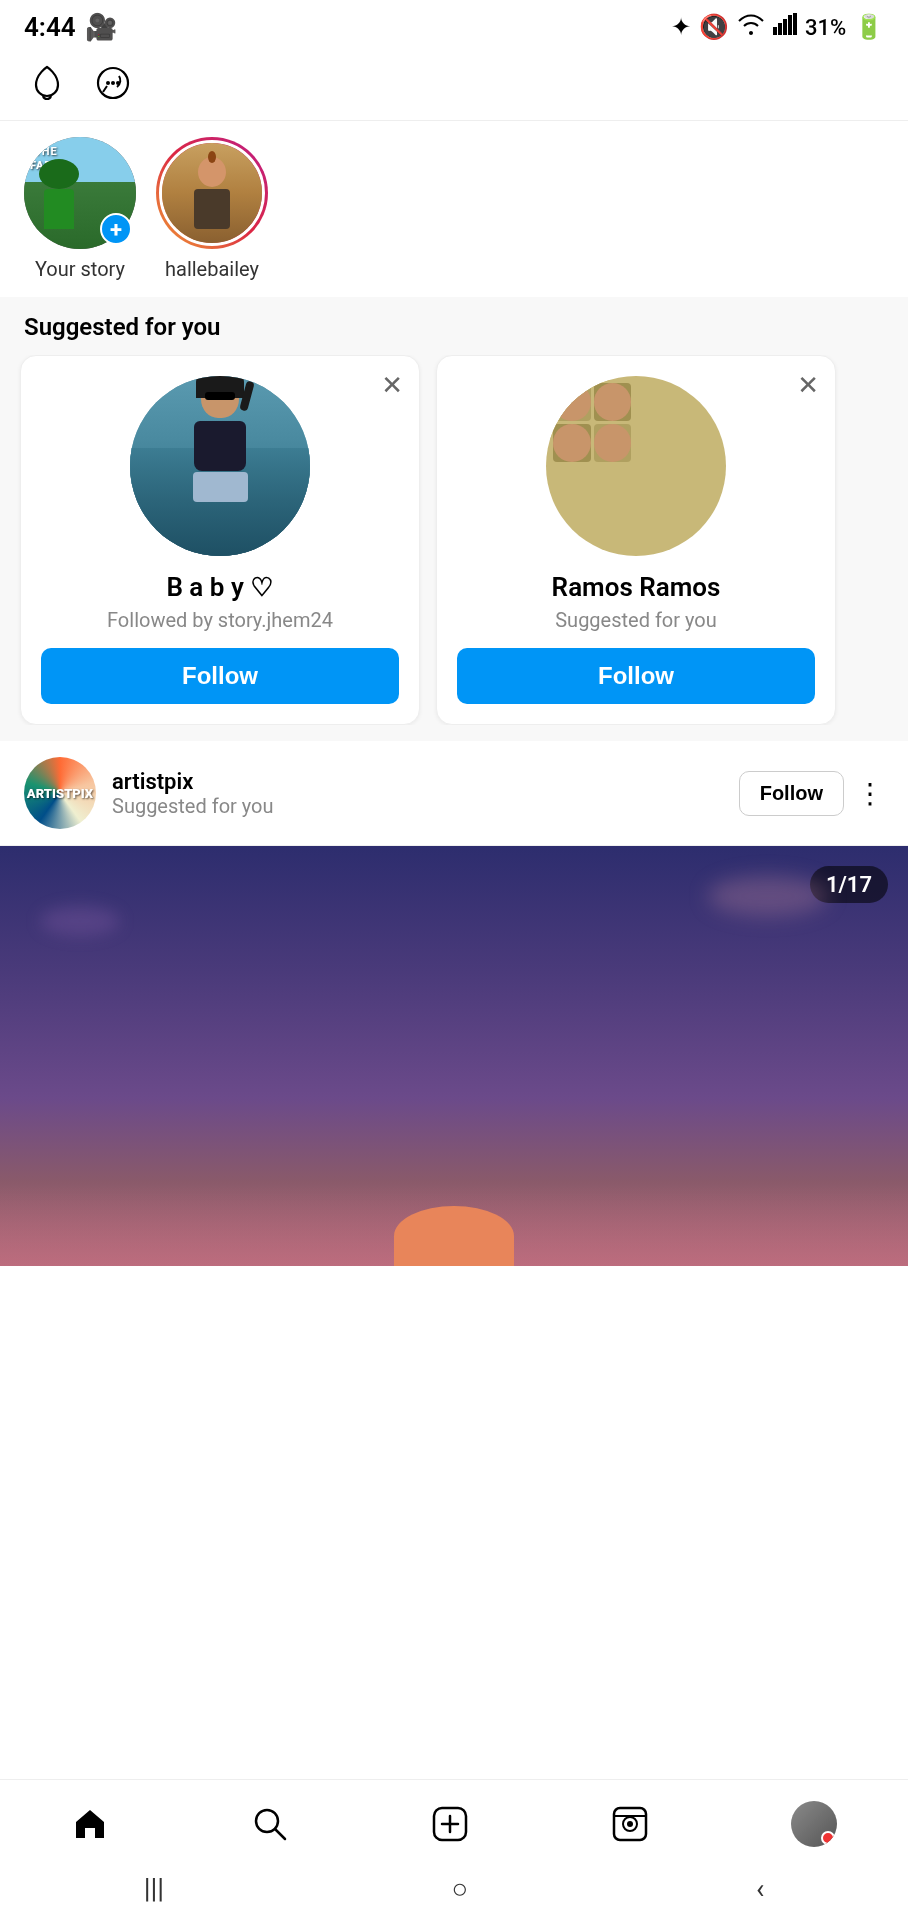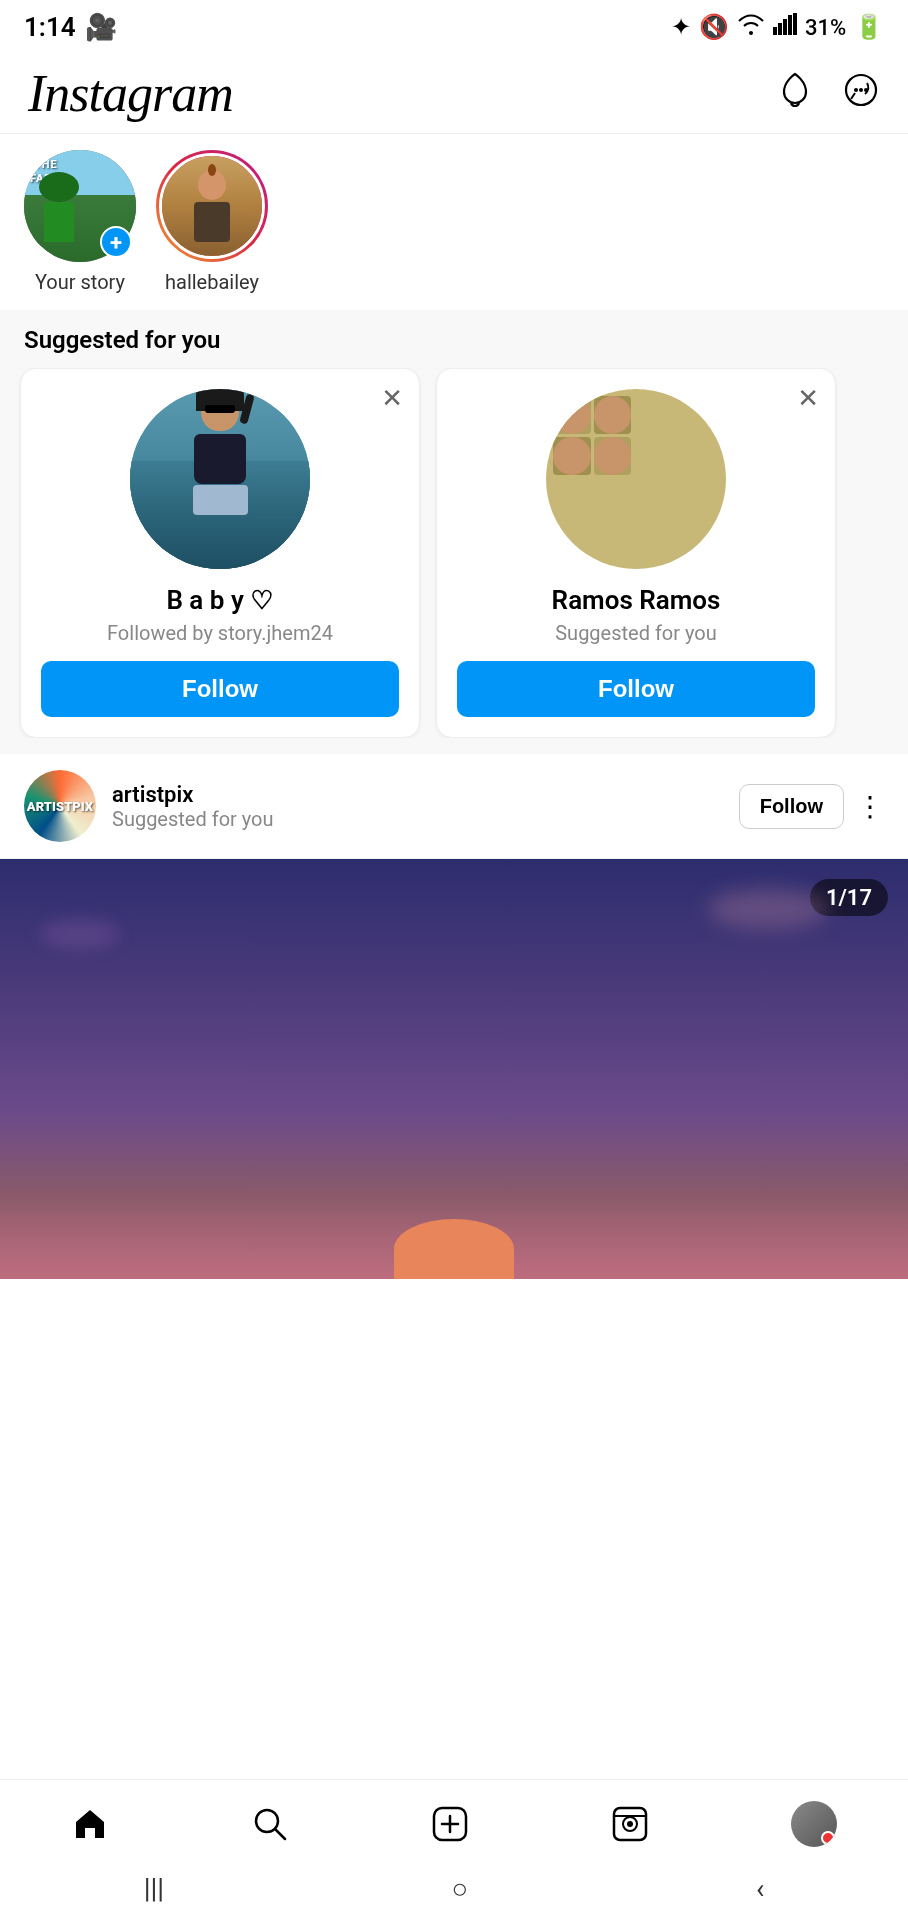--- a/index.html
+++ b/index.html
@@ -382,21 +382,21 @@
 
     
     .stories-row::-webkit-scrollbar,
     .suggested-cards-row::-webkit-scrollbar { display: none; }
   </style>
 </head>
 <body>
 
 <div class="status-bar">
   <div class="status-left">
-    <span>1:14</span>
+    <span>4:44</span>
     <span>🎥</span>
   </div>
   <div class="status-right">
     <span>✦</span>
     <span>🔇</span>
     <span>
       <svg width="28" height="22" viewBox="0 0 28 22" fill="none">
         <path d="M14 18c1.1 0 2 .9 2 2s-.9 2-2 2-2-.9-2-2 .9-2 2-2z" fill="#000"></path>
         <path d="M7 13c1.9-1.9 4.4-3 7-3s5.1 1.1 7 3" stroke="#000" stroke-width="2" fill="none"></path>
         <path d="M2 8C5.5 4.5 9.5 2.5 14 2.5s8.5 2 12 5.5" stroke="#000" stroke-width="2" fill="none"></path>
@@ -410,21 +410,20 @@
         <rect x="15" y="2" width="4" height="20" fill="#000"></rect>
         <rect x="20" y="0" width="4" height="22" fill="#000"></rect>
       </svg>
     </span>
     <span style="font-size:22px;font-weight:500;">31%</span>
     <span>🔋</span>
   </div>
 </div>
 
 <div class="header">
-  <div class="instagram-logo" style="font-family: Georgia, serif; font-style: italic; font-size: 52px; letter-spacing: -1px;">Instagram</div>
   <div class="header-icons">
     <span class="header-icon">
       <svg width="38" height="38" viewBox="0 0 38 38" fill="none">
         <path d="M19 3C19 3 8 10 8 21a11 11 0 0022 0C30 10 19 3 19 3z" stroke="#000" stroke-width="2.2" fill="none"></path>
         <path d="M15 32c.8 2.2 2.7 3 4 3s3.2-.8 4-3" stroke="#000" stroke-width="2.2" fill="none"></path>
       </svg>
     </span>
     <span class="header-icon">
       <svg width="38" height="38" viewBox="0 0 38 38" fill="none">
         <circle cx="19" cy="19" r="15" stroke="#000" stroke-width="2.2" fill="none"></circle>

